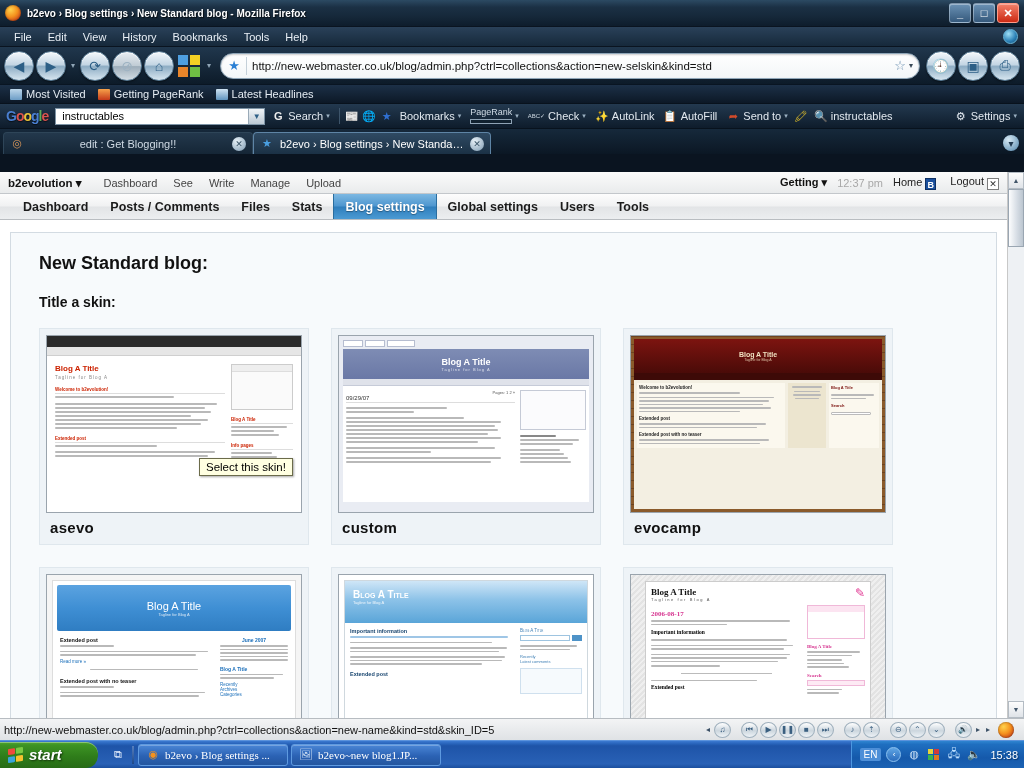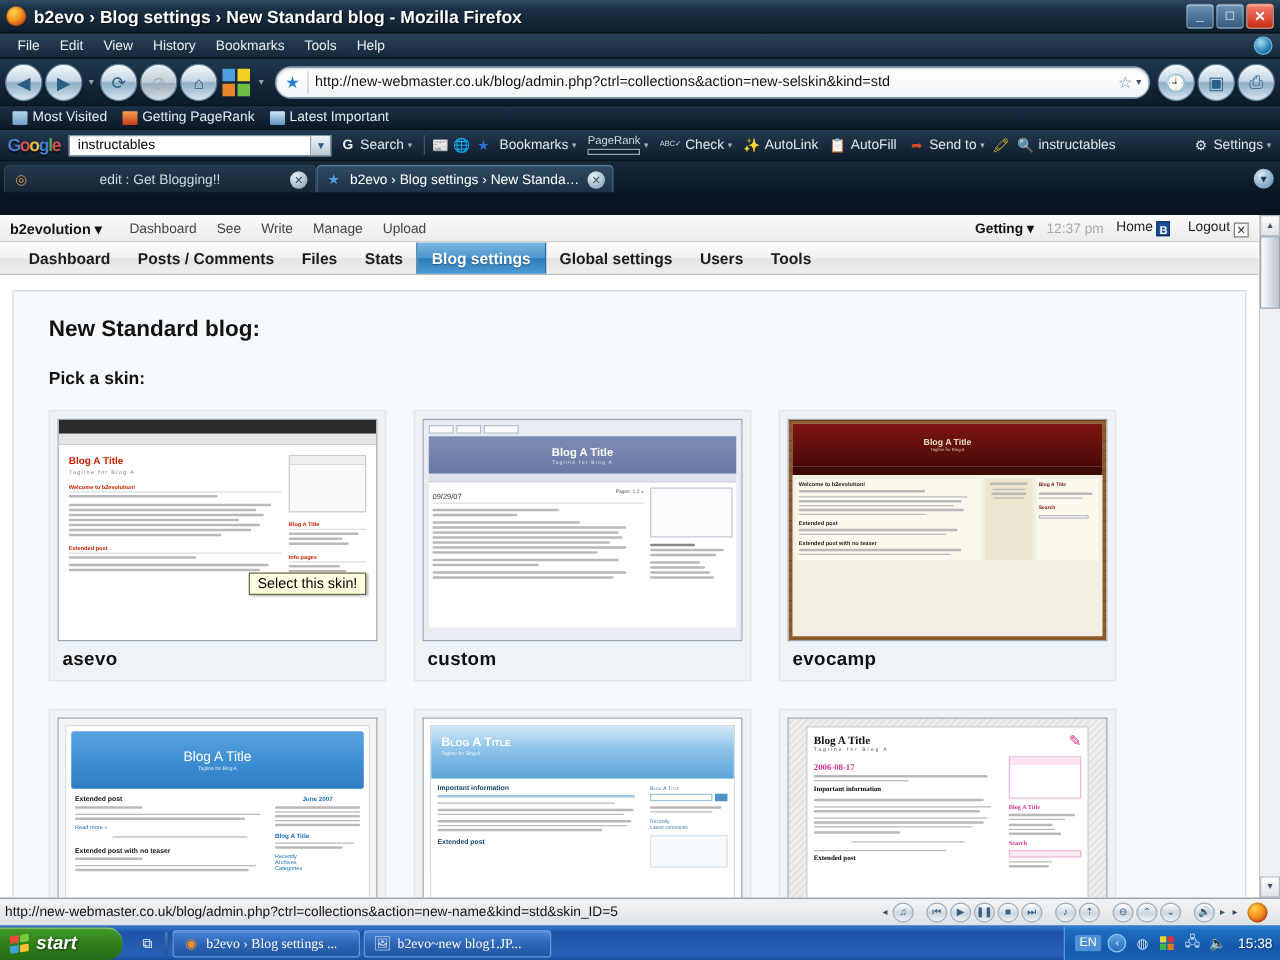--- a/index.html
+++ b/index.html
@@ -21,21 +21,21 @@
     padding: 0 2px 0 5px;
     border-bottom: 1px solid #0a1420;
   }
   .ff-logo {
     width: 16px; height: 16px; border-radius: 50%;
     background: radial-gradient(circle at 35% 30%, #ffd24d 0%, #f5921e 45%, #d1511a 75%, #7a2a10 100%);
     margin-right: 6px; flex: 0 0 auto;
     box-shadow: inset 0 0 2px rgba(0,0,0,.5);
   }
   .title-text {
-    color: #fff; font-size: 14px; font-weight: bold;
+    color: #fff; font-size: 10px; font-weight: bold;
     text-shadow: 1px 1px 1px rgba(0,0,0,.7);
     white-space: nowrap; flex: 1 1 auto; overflow: hidden;
   }
   .win-btns { display: flex; gap: 2px; margin-right: 3px; }
   .win-btn {
     width: 22px; height: 20px; border-radius: 3px;
     display: flex; align-items: center; justify-content: center;
     color: #fff; font-size: 11px; font-weight: bold;
     border: 1px solid rgba(255,255,255,.35);
     background: linear-gradient(to bottom,#6b92b5,#35597c);
@@ -486,21 +486,21 @@
     <div class="bm">
       <span class="bmico" style="background:linear-gradient(#bcd6ea,#6c9dc6)"></span>
       <span class="lbl">Most Visited</span>
     </div>
     <div class="bm">
       <span class="bmico" style="background:linear-gradient(#f6a24a,#c5391a)"></span>
       <span class="lbl">Getting PageRank</span>
     </div>
     <div class="bm">
       <span class="bmico" style="background:linear-gradient(#cfe3f2,#5f94bf)"></span>
-      <span class="lbl">Latest Important</span>
+      <span class="lbl">Latest Headlines</span>
     </div>
   </div>
 
   <div class="gbar">
     <div class="glogo">
       <b style="color:#4a7fd0">G</b><b style="color:#d9534f">o</b><b style="color:#e8c13a">o</b><b style="color:#4a7fd0">g</b><b style="color:#5bab5b">l</b><b style="color:#d9534f">e</b>
     </div>
     <div class="gsearchbox">
       <input type="text" value="instructables" style="">
       <div class="dd">▼</div>
@@ -603,21 +603,21 @@
         <div class="nt">Stats</div>
         <div class="nt active">Blog settings</div>
         <div class="nt">Global settings</div>
         <div class="nt">Users</div>
         <div class="nt">Tools</div>
       </div>
 
       <div class="evo-body">
         <div class="evo-panel">
           <div class="evo-h1">New Standard blog:</div>
-          <div class="evo-h2">Pick a skin:</div>
+          <div class="evo-h2">Title a skin:</div>
 
           <div class="skin-grid">
 
             <div class="skin-card">
               <div class="skin-thumb">
                 <div class="mini m-asevo">
                   <div class="top"></div>
                   <div class="nav2"></div>
                   <div class="cols">
                     <div class="main">

